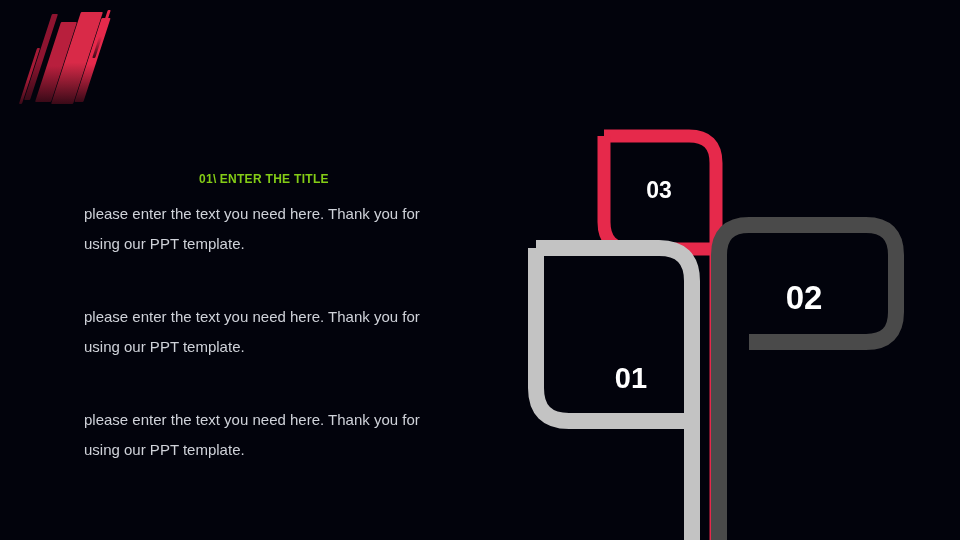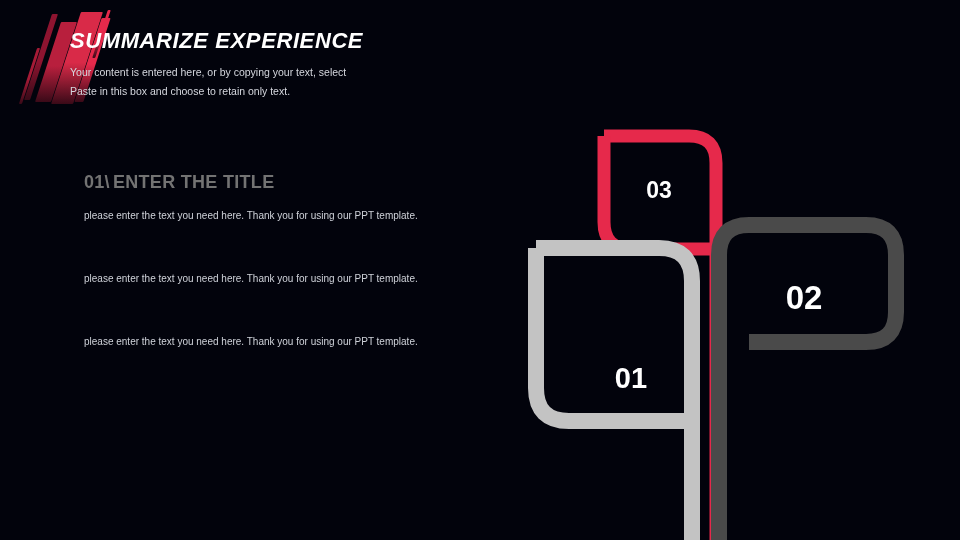--- a/index.html
+++ b/index.html
@@ -47,29 +47,30 @@
     color:#d5d7de;
     line-height:1.75;
   }
   #slide-subtitle .sub-line { display:block; }
 
   
   #content { position:absolute; left:84px; top:172px; width:360px; }
   .block { margin-bottom:43px; }
   .block:last-child { margin-bottom:0; }
   .block-title {
-    font-size:18px;
+    font-size:12px;
     font-weight:bold;
-    color:#737373;
+    color:#84cc16;
     letter-spacing:0.3px;
     margin-bottom:13px;
+    text-align:center;
   }
   .block-title .idx { margin-right:3px; }
   .block-body {
-    font-size:10px;
+    font-size:15px;
     color:#cfd2d9;
     line-height:2.0;
     max-width:340px;
   }
 
   
   #graphic {
     position:absolute;
     left:504px; top:100px;
     width:460px; height:440px;
@@ -88,27 +89,20 @@
 
   <div id="deco">
       <div class="bar" style="left: 30px; top: 6px; width: 6px; height: 86px; background: linear-gradient(rgb(142, 20, 48), rgb(142, 20, 48) 55%, rgb(58, 10, 24));"></div>
       <div class="bar" style="left: 40px; top: 14px; width: 16px; height: 80px; background: linear-gradient(rgb(184, 31, 61), rgb(184, 31, 61) 55%, rgb(58, 10, 24));"></div>
       <div class="bar" style="left: 58px; top: 4px; width: 22px; height: 92px; background: linear-gradient(rgb(217, 42, 72), rgb(217, 42, 72) 55%, rgb(58, 10, 24));"></div>
       <div class="bar" style="left: 80px; top: 10px; width: 9px; height: 84px; background: linear-gradient(rgb(230, 41, 75), rgb(230, 41, 75) 55%, rgb(58, 10, 24));"></div>
       <div class="bar" style="left: 20px; top: 40px; width: 3px; height: 56px; background: linear-gradient(rgb(166, 26, 54), rgb(166, 26, 54) 55%, rgb(58, 10, 24));"></div>
       <div class="bar" style="left: 92px; top: 2px; width: 3px; height: 48px; background: linear-gradient(rgb(230, 41, 75), rgb(230, 41, 75) 55%, rgb(58, 10, 24));"></div>
     </div>
 
-  <div id="header">
-    <div id="slide-title">SUMMARIZE EXPERIENCE</div>
-    <div id="slide-subtitle">
-      <span class="sub-line">Your content is entered here, or by copying your text, select</span>
-      <span class="sub-line">Paste in this box and choose to retain only text.</span>
-    </div>
-  </div>
 
   <div id="content">
       <div class="block">
         <div class="block-title"><span class="idx">01\</span><span>ENTER THE TITLE</span></div>
         <div class="block-body">please enter the text you need here. Thank you for using our PPT template.</div>
       </div>
       <div class="block">
         <div class="block-body">please enter the text you need here. Thank you for using our PPT template.</div>
       </div>
       <div class="block">

